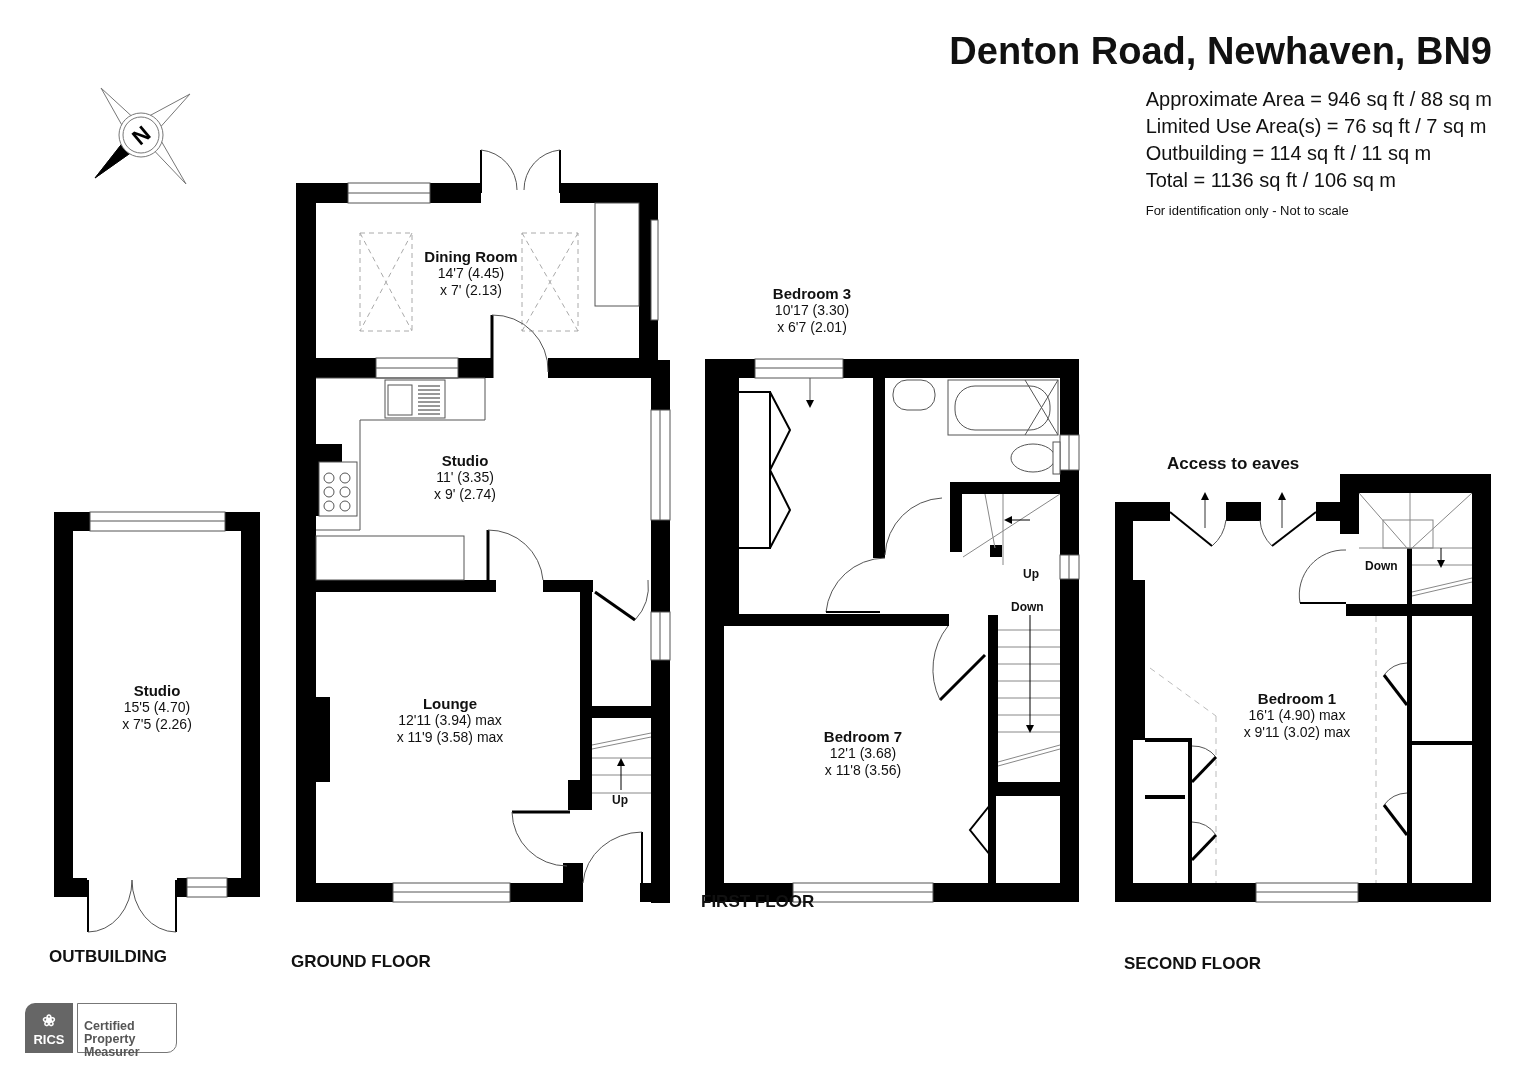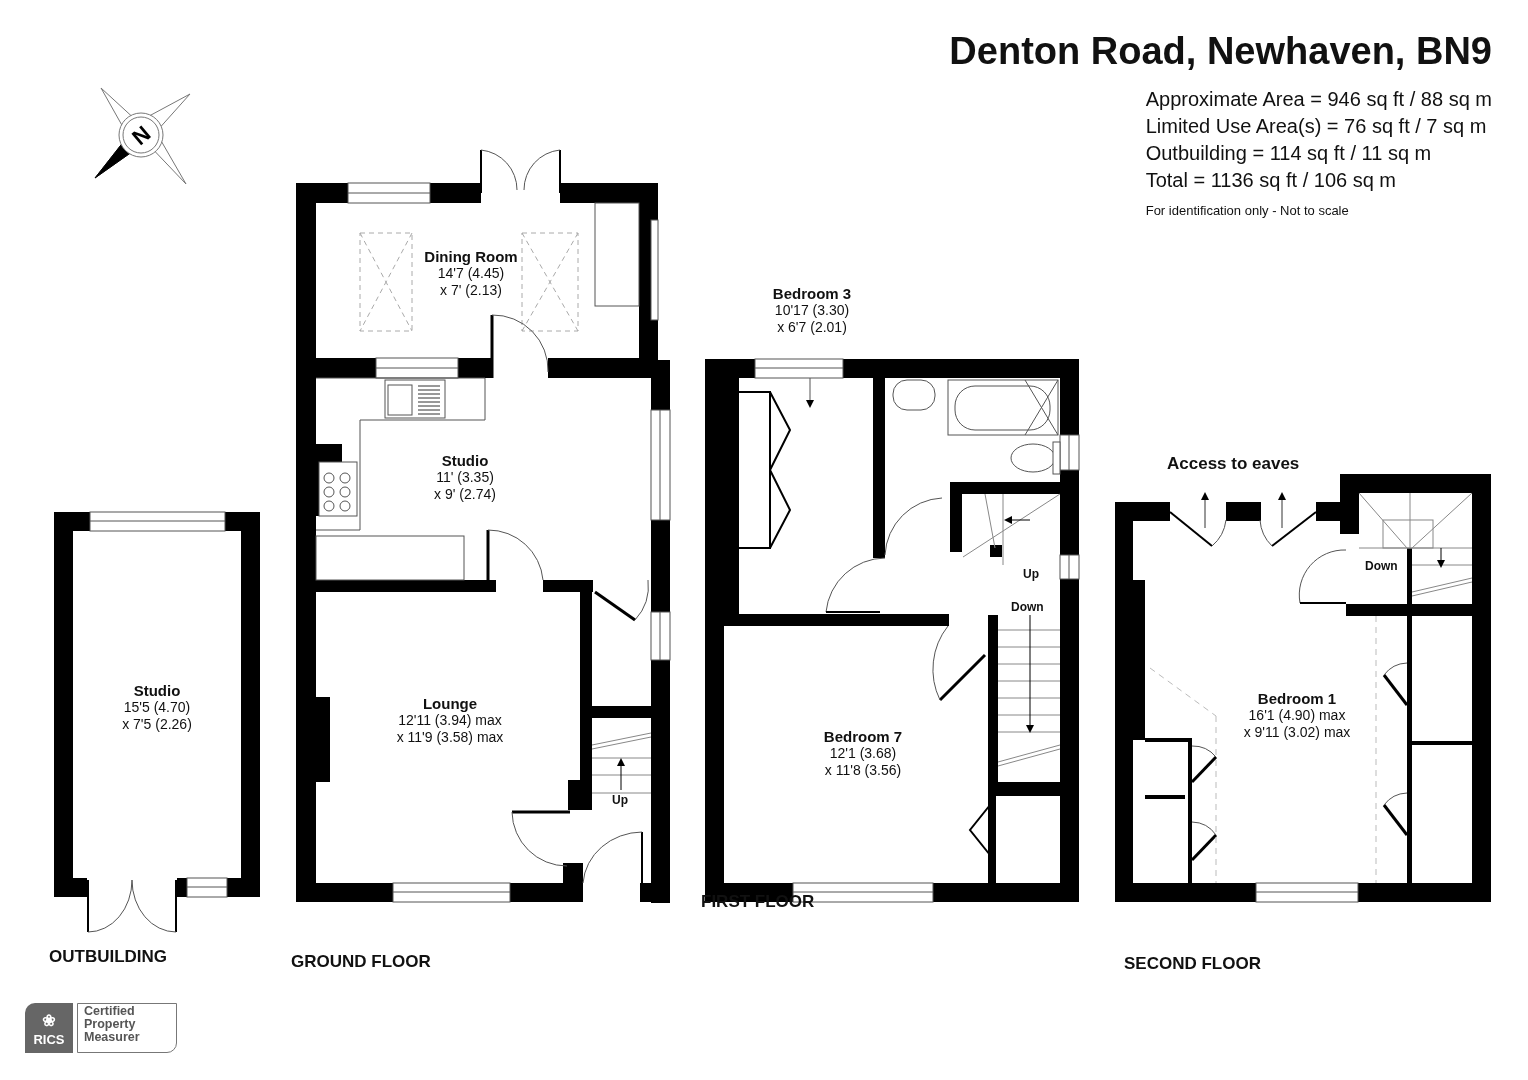--- a/index.html
+++ b/index.html
@@ -10,21 +10,21 @@
   .note{font-size:13px;margin-top:3px;}
   svg.plan{position:absolute;left:0;top:0;}
   .room-label{position:absolute;text-align:center;font-size:14px;line-height:17px;white-space:nowrap;transform:translateX(-50%);}
   .room-label .rn{font-weight:bold;font-size:15px;}
   .floor-label{position:absolute;font-weight:bold;font-size:17px;white-space:nowrap;}
   .small-lbl{position:absolute;font-weight:bold;font-size:12px;white-space:nowrap;}
   .eaves{position:absolute;font-weight:bold;font-size:17px;white-space:nowrap;}
   .rics{position:absolute;left:25px;top:1003px;width:152px;height:50px;display:flex;}
   .rics .badge{width:48px;height:50px;background:#666;border-radius:10px 0 0 0;color:#fff;font-weight:bold;font-size:13px;display:flex;flex-direction:column;align-items:center;justify-content:flex-end;padding-bottom:6px;box-sizing:border-box;}
   .rics .badge .lion{font-size:16px;line-height:18px;margin-bottom:2px;}
-  .rics .txt{flex:1;border:1.5px solid #777;border-radius:0 0 10px 0;margin-left:4px;color:#555;font-weight:bold;font-size:12.5px;line-height:13px;padding:1px 6px;box-sizing:border-box;}
+  .rics .txt{flex:1;border:1.5px solid #777;border-radius:0 0 10px 0;margin-left:4px;color:#555;font-weight:bold;font-size:12.5px;line-height:13px;padding:16px 6px;box-sizing:border-box;}
 </style>
 </head>
 <body>
 
 <div class="abs title">Denton Road, Newhaven, BN9</div>
 <div class="abs areas">
   <div>Approximate Area = 946 sq ft / 88 sq m</div>
   <div>Limited Use Area(s) = 76 sq ft / 7 sq m</div>
   <div>Outbuilding = 114 sq ft / 11 sq m</div>
   <div>Total = 1136 sq ft / 106 sq m</div>

